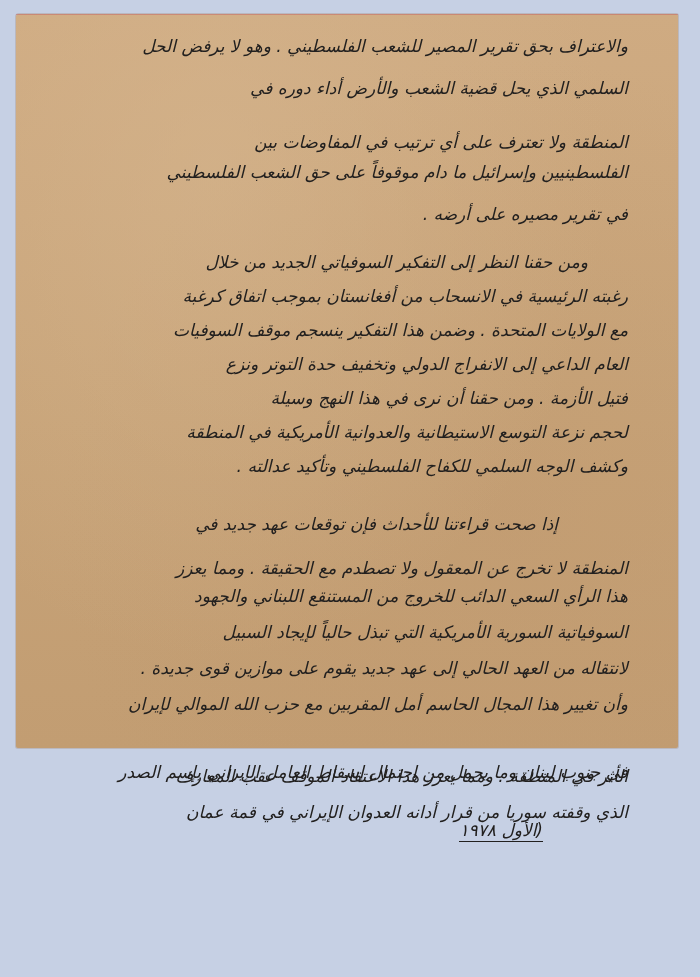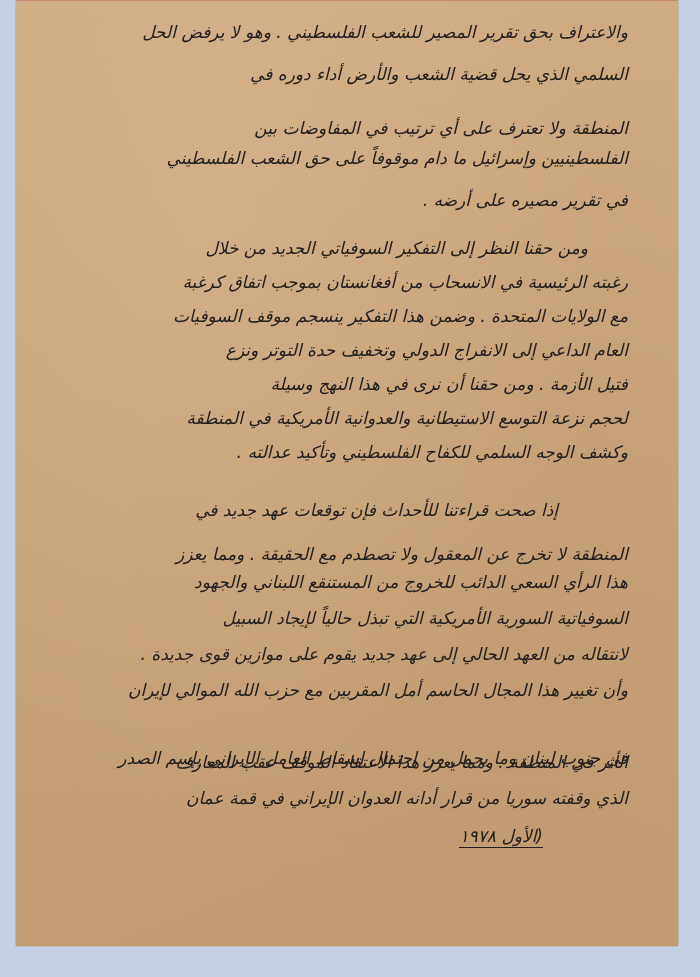--- a/index.html
+++ b/index.html
@@ -10,23 +10,23 @@
       overflow: hidden;
     }
     body {
       background: #c6d0e4;
       position: relative;
       font-family: "DejaVu Sans", sans-serif;
     }
     .paper {
       position: absolute;
       left: 16px;
-      top: 0;
+      top: 14px;
       width: 662px;
-      height: 946px;
+      height: 734px;
       background: #c9a57c;
       background-image:
         radial-gradient(ellipse at 30% 20%, rgba(214,182,143,0.55) 0%, rgba(214,182,143,0) 60%),
         radial-gradient(ellipse at 75% 70%, rgba(190,150,108,0.35) 0%, rgba(190,150,108,0) 65%),
         linear-gradient(180deg, #cfab82 0%, #c7a378 55%, #c29d72 100%);
       border-radius: 3px 2px 2px 2px;
       box-shadow: 0 0 0 1px rgba(150,110,80,0.25);
     }
     .paper::before {
       content: "";
@@ -62,21 +62,20 @@
       font-style: italic;
       font-size: 17px;
       right: 135px;
       top: 806px;
       white-space: nowrap;
     }
     .sig-underline {
       display: inline-block;
       border-bottom: 1.5px solid #22201f;
       padding-bottom: 1px;
-      margin-top: 20px;
     }
   </style>
 </head>
 <body>
 
 <div class="paper">
 
   <div class="text-block para1">
     <div class="line" style="top:0px;">والاعتراف بحق تقرير المصير للشعب الفلسطيني . وهو لا يرفض الحل</div>
     <div class="line" style="top:42px; right:0px;">السلمي الذي يحل قضية الشعب والأرض أداء دوره في</div>

